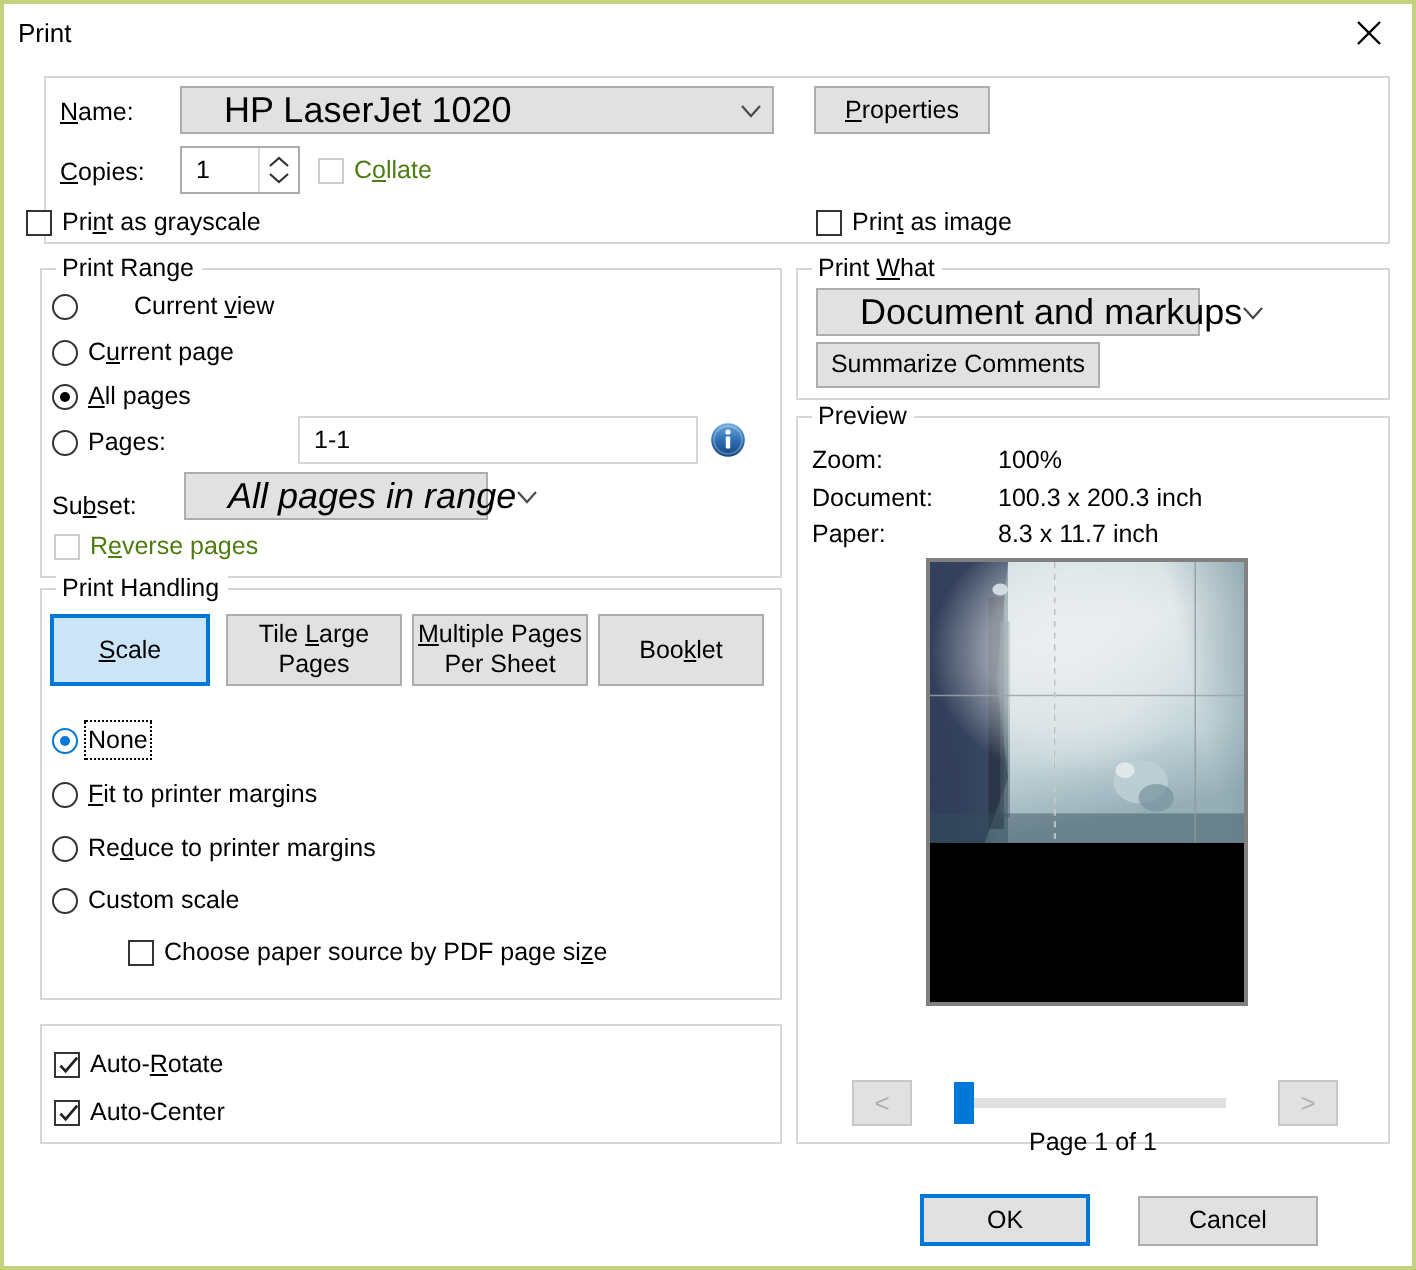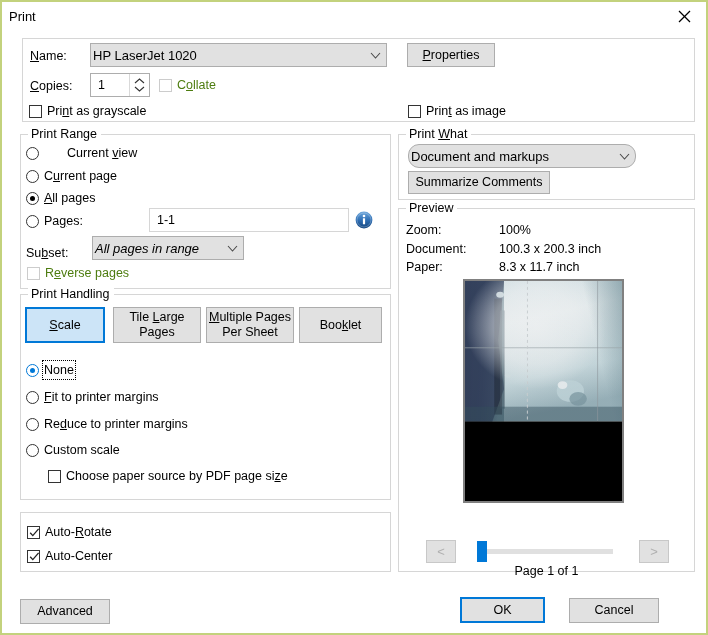--- a/index.html
+++ b/index.html
@@ -62,22 +62,22 @@
 
   .combo {
     position: absolute;
     background: #e1e1e1;
     border: 1px solid #adadad;
     height: 24px;
     display: flex; align-items: center;
     cursor: default;
   }
   .combo .cval {
-    font-size: 13px; color: #000;
-    padding-left: 2px; white-space: nowrap;
+    font-size: 18px; color: #000;
+    padding-left: 21px; white-space: nowrap;
     flex: 1;
   }
   .combo .chev {
     width: 22px; display: flex;
     align-items: center; justify-content: center;
   }
   .chev svg { display: block; }
 
   .btn {
     position: absolute;
@@ -238,21 +238,21 @@
       <svg width="11" height="6" viewBox="0 0 11 6" style="margin-top:2px;">
           <path d="M1 1 L5.5 5 L10 1" fill="none" stroke="#333" stroke-width="1.1"></path>
         </svg>
     </span>
   </div>
   <div class="cbrow" style="left:157px; top:75px;">
     <span class="cbox dim"></span>
     <span class="ctext dim">C<u>o</u>llate</span>
   </div>
 
-  <div class="cbrow" style="left:27px; top:101px;">
+  <div class="cbrow" style="left:11px; top:101px;">
     <span class="cbox"></span>
     <span class="ctext">Pri<u>n</u>t as grayscale</span>
   </div>
   <div class="cbrow" style="left:406px; top:101px;">
     <span class="cbox"></span>
     <span class="ctext">Prin<u>t</u> as image</span>
   </div>
 
   <div class="groupbox" style="left:18px; top:132px; width:371px; height:155px;">
     <span class="group-title">Print Range</span>
@@ -342,21 +342,21 @@
     <span class="rtext"><u>F</u>it to printer margins</span>
   </div>
   <div class="rrow" style="left:24px; top:414px;">
     <span class="radio"></span>
     <span class="rtext">Re<u>d</u>uce to printer margins</span>
   </div>
   <div class="rrow" style="left:24px; top:440px;">
     <span class="radio"></span>
     <span class="rtext">Custom scale</span>
   </div>
-  <div class="cbrow" style="left:20px; top:466px;padding-left:26px;">
+  <div class="cbrow" style="left:36px; top:466px;padding-left:26px;">
     <span class="cbox"></span>
     <span class="ctext">Choose paper source by PDF page si<u>z</u>e</span>
   </div>
 
   <div class="groupbox" style="left:18px; top:510px; width:371px; height:60px;">
   </div>
   <div class="cbrow" style="left:25px; top:522px;">
     <span class="cbox">
       <svg width="13" height="13" viewBox="0 0 13 13">
           <path d="M2.2 6.8 L4.8 9.6 L10.6 2.8" fill="none" stroke="#202020" stroke-width="1.3"></path>
@@ -369,21 +369,21 @@
       <svg width="13" height="13" viewBox="0 0 13 13">
           <path d="M2.2 6.8 L4.8 9.6 L10.6 2.8" fill="none" stroke="#202020" stroke-width="1.3"></path>
         </svg>
     </span>
     <span class="ctext">Auto-Center</span>
   </div>
 
   <div class="groupbox" style="left:396px; top:132px; width:297px; height:66px;">
     <span class="group-title">Print <u>W</u>hat</span>
   </div>
-  <div class="combo" style="left:406px; top:142px; width:228px;border-radius:11px;">
+  <div class="combo" style="left:406px; top:142px; width:192px;">
     <span class="cval">Document and markups</span>
     <span class="chev">
       <svg width="11" height="7" viewBox="0 0 11 7">
           <path d="M1 1 L5.5 6 L10 1" fill="none" stroke="#4a4a4a" stroke-width="1.1"></path>
         </svg>
     </span>
   </div>
   <div class="btn" style="left:406px; top:169px; width:142px; height:23px;">
     <span>Summarize Comments</span>
   </div>
@@ -456,23 +456,20 @@
   <div class="btn nav" style="left:424px; top:538px; width:30px; height:23px;">
     <span>&lt;</span>
   </div>
   <div id="slider-track" style="left:475px; top:547px; width:136px;"></div>
   <div id="slider-thumb" style="left:475px; top:539px;"></div>
   <div class="btn nav" style="left:637px; top:538px; width:30px; height:23px;">
     <span>&gt;</span>
   </div>
   <div id="page-indicator" style="left:396px; top:562px; width:297px;">Page 1 of 1</div>
 
-  <div class="btn" style="left:18px; top:597px; width:90px; height:25px;">
-    <span>Advanced</span>
-  </div>
   <div class="btn primary" style="left:458px; top:595px; width:85px; height:26px;">
     <span>OK</span>
   </div>
   <div class="btn" style="left:567px; top:596px; width:90px; height:25px;">
     <span>Cancel</span>
   </div>
 
 </div>
 
 </body></html>

